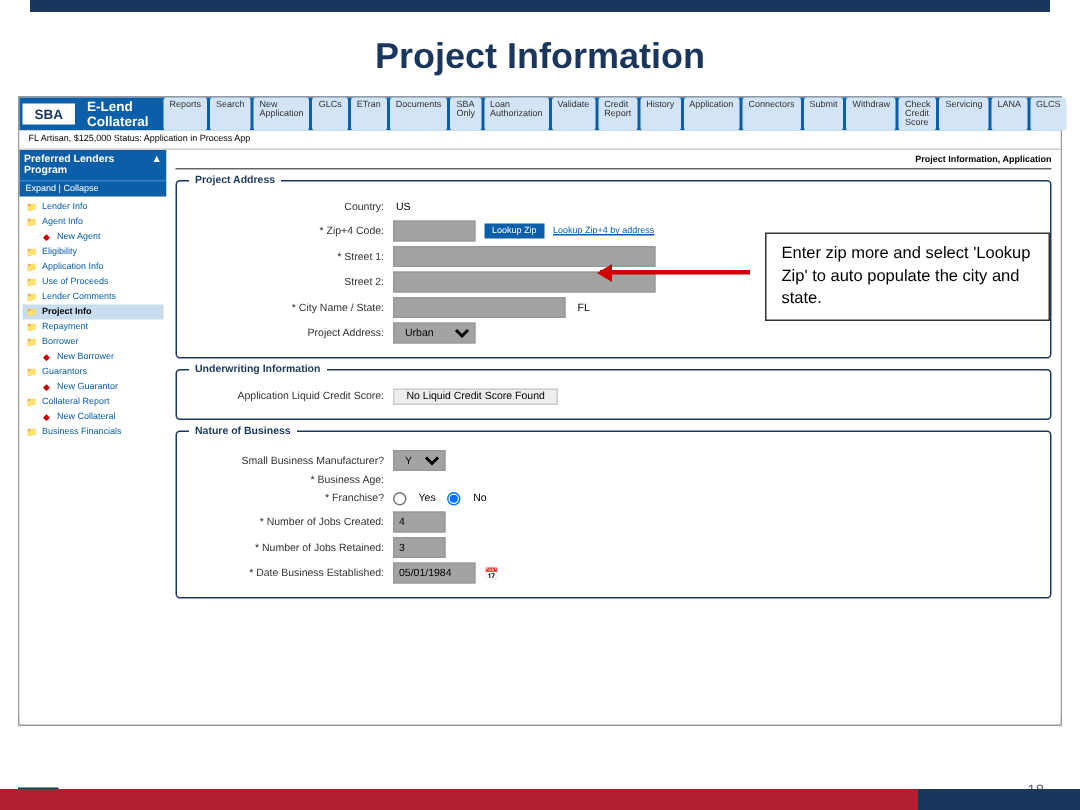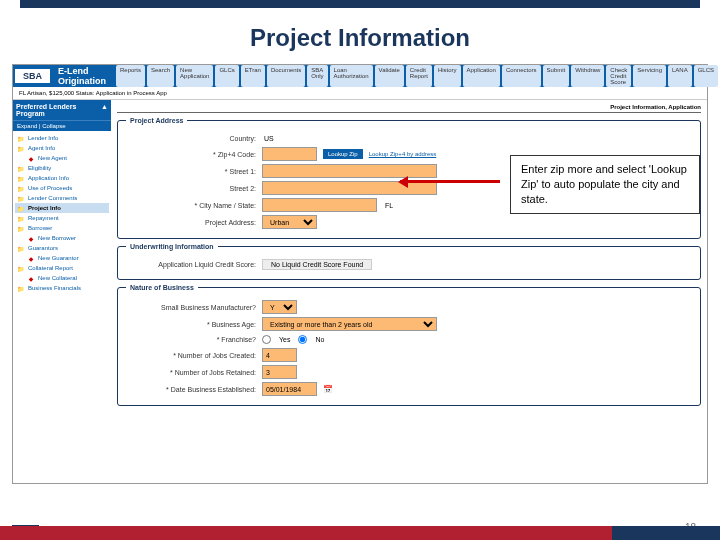--- a/index.html
+++ b/index.html
@@ -22,21 +22,21 @@
 .tree-item.active{background:#c9ddf0;color:#000;font-weight:bold}
 .ticon{width:8px;height:8px;display:inline-flex;align-items:center;justify-content:center;font-size:6px}
 .ticon.red{color:#c00}
 .ticon.folder{color:#d4a020}
 .content{flex:1;background:#fff;padding:2px 6px;overflow:hidden}
 .pi-breadcrumb{font-size:6px;text-align:right;border-bottom:1px solid #666;padding:2px 0;font-weight:bold}
 .fieldset{border:1px solid #1a365d;border-radius:3px;margin:4px 0;padding:6px 8px;position:relative}
 .fieldset legend{font-size:7px;font-weight:bold;color:#1a365d;padding:0 4px}
 .frow{display:flex;align-items:center;margin:3px 0;gap:6px}
 .flabel{width:130px;text-align:right;font-size:7px;color:#333}
-.finput{border:1px solid #999;height:14px;padding:0 3px;font-size:7px;background:#fdba74}
+.finput{border:1px solid #999;height:14px;padding:0 3px;font-size:7px;background:#a3a3a3}
 .finput.w40{width:35px}
 .finput.w60{width:55px}
 .finput.w120{width:115px}
 .finput.w180{width:175px}
 .finput.w200{width:200px}
 .fbtn{background:#0a5fa8;color:#fff;font-size:6px;padding:2px 5px;border:none;cursor:pointer}
 .flink{color:#0a5fa8;font-size:6px;text-decoration:underline;cursor:pointer}
 .fstatic{font-size:7px;padding:2px}
 .radio{width:9px;height:9px}
 .callout{position:absolute;top:155px;right:20px;background:#fff;border:1px solid #333;padding:6px 10px;font-size:11px;width:190px;line-height:1.35;z-index:5}
@@ -47,21 +47,21 @@
 .footer-sba{position:absolute;bottom:2px;left:12px;font-size:10px;font-weight:bold;color:#1a365d;border:1px solid #1a365d;padding:0 2px;background:#fff}
 </style>
 </head>
 <body>
 
 <div class="slide-title">Project Information</div>
 
 <div class="app-window">
  <div class="topbar">
   <span class="logo-sba">SBA</span>
-  <span class="elend">E-Lend Origination</span>
+  <span class="elend">E-Lend Collateral</span>
   <div class="toolbar-btns" id="tbtns">
         <span class="tbtn">Reports</span>
         <span class="tbtn">Search</span>
         <span class="tbtn">New Application</span>
         <span class="tbtn">GLCs</span>
         <span class="tbtn">ETran</span>
         <span class="tbtn">Documents</span>
         <span class="tbtn">SBA Only</span>
         <span class="tbtn">Loan Authorization</span>
         <span class="tbtn">Validate</span>
@@ -200,21 +200,20 @@
    </fieldset>
 
    <fieldset class="fieldset">
     <legend>Nature of Business</legend>
     <div class="frow">
             <span class="flabel">Small Business Manufacturer?</span>
             <select class="finput w40"><option>Y</option></select>
           </div>
     <div class="frow">
             <span class="flabel">* Business Age:</span>
-            <select class="finput w180"><option>Existing or more than 2 years old</option></select>
           </div>
     <div class="frow">
             <span class="flabel">* Franchise?</span>
             <input type="radio" class="radio" style="">
             <span class="fstatic">Yes</span>
             <input type="radio" class="radio" checked="" style="">
             <span class="fstatic">No</span>
           </div>
     <div class="frow">
             <span class="flabel">* Number of Jobs Created:</span>

